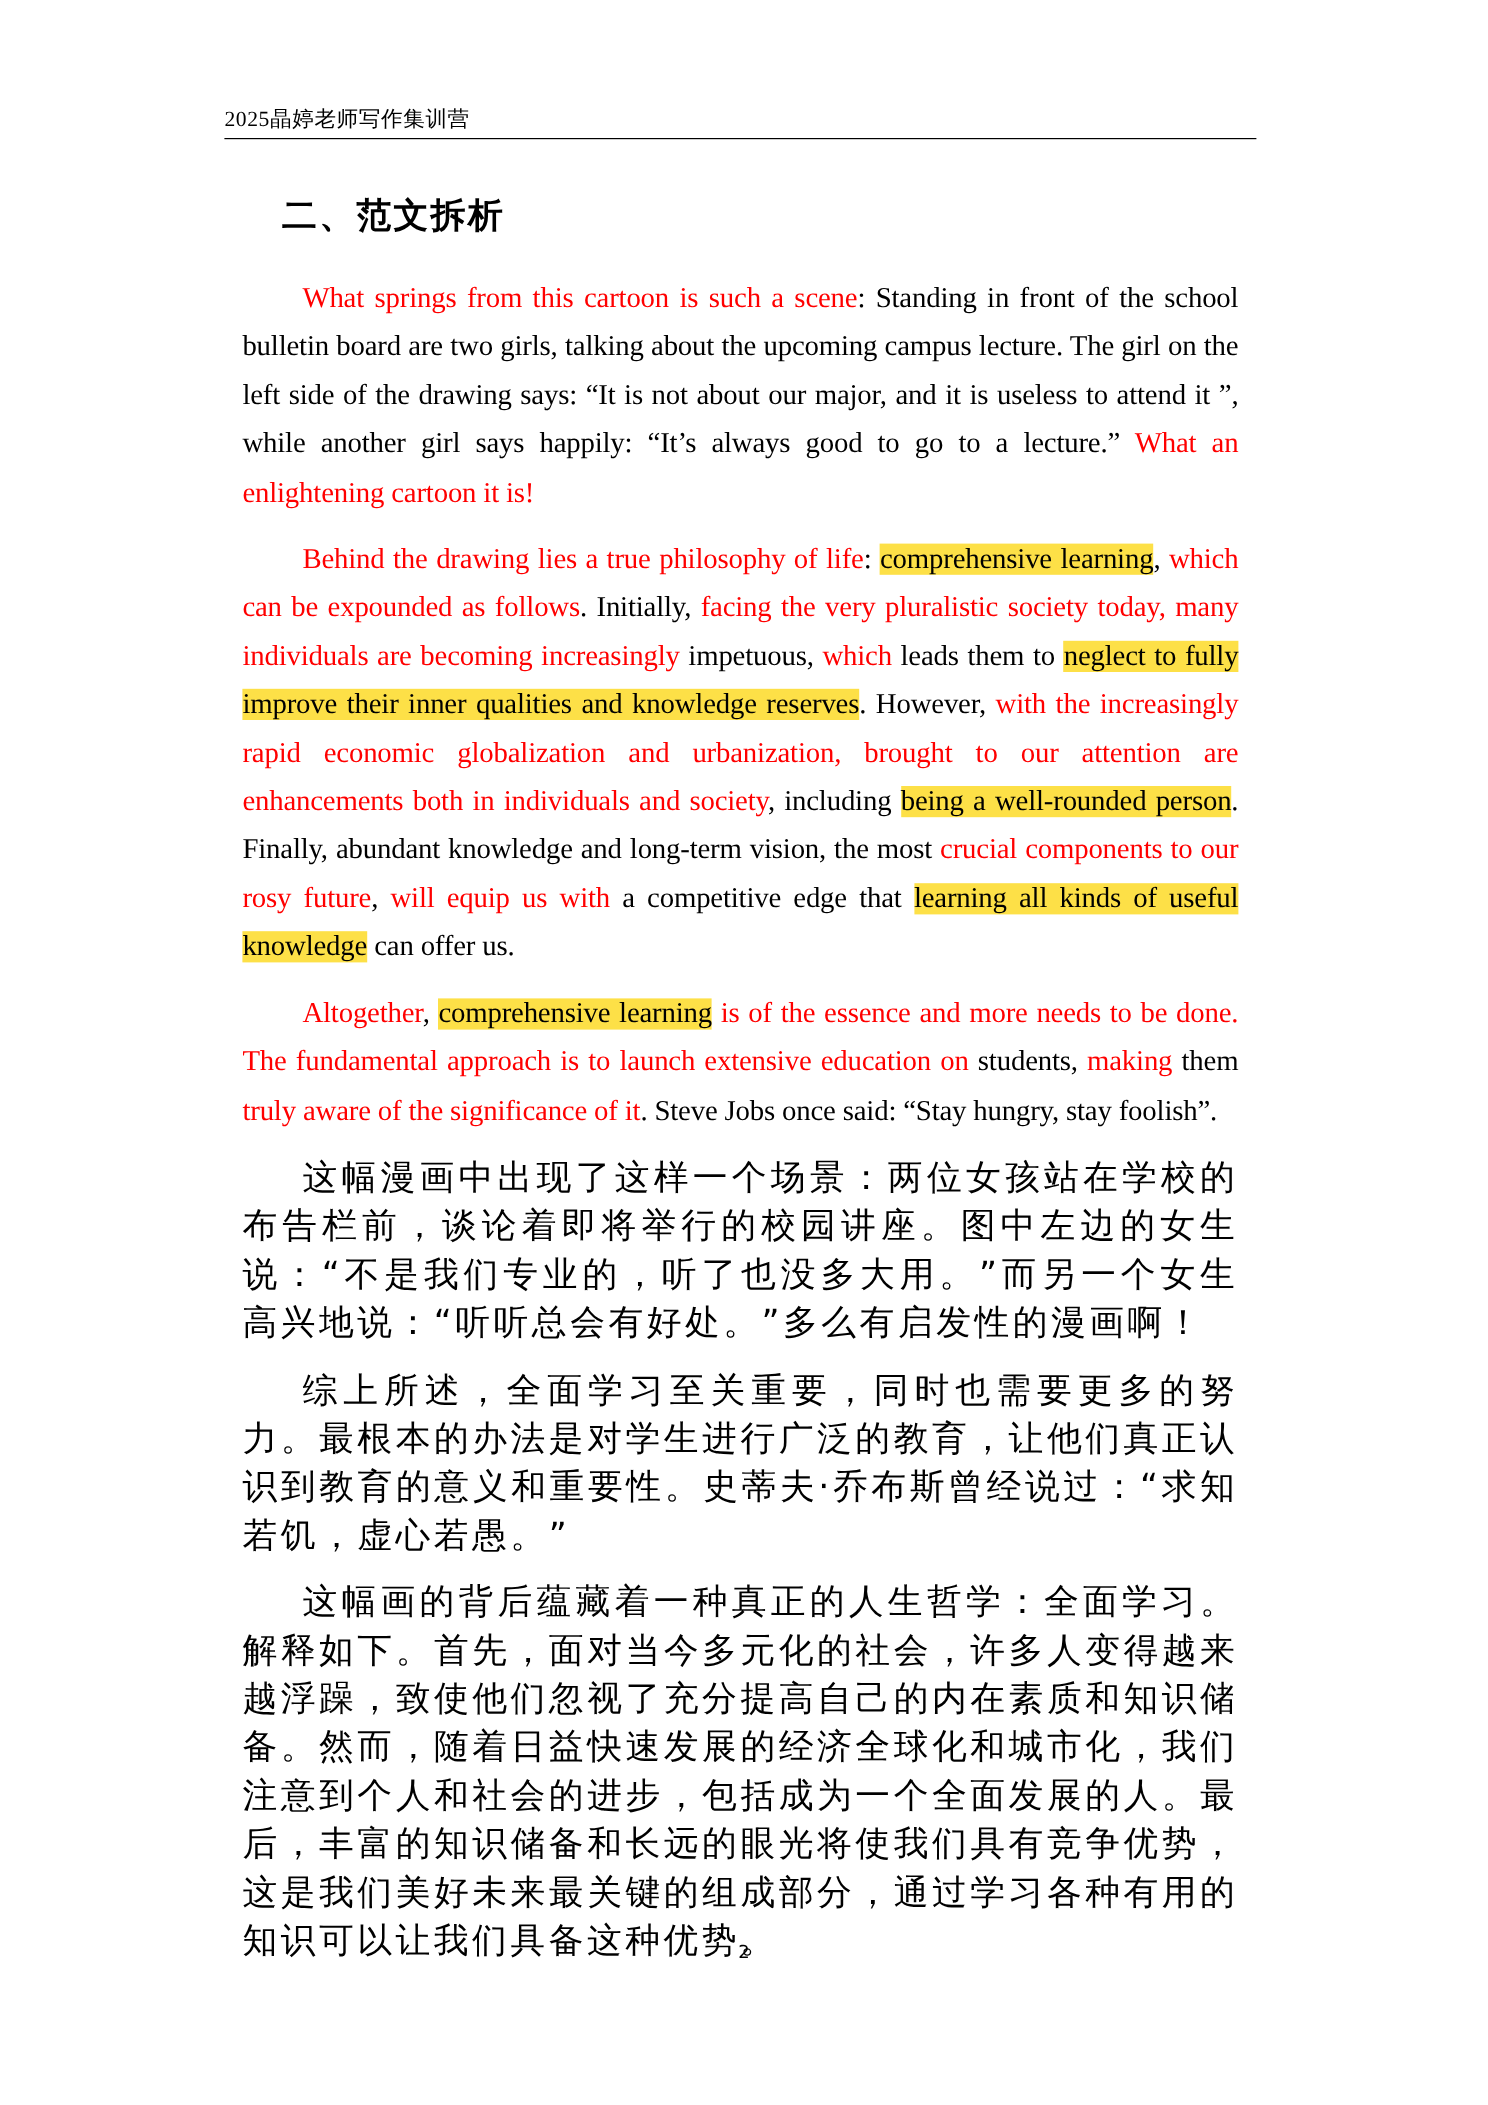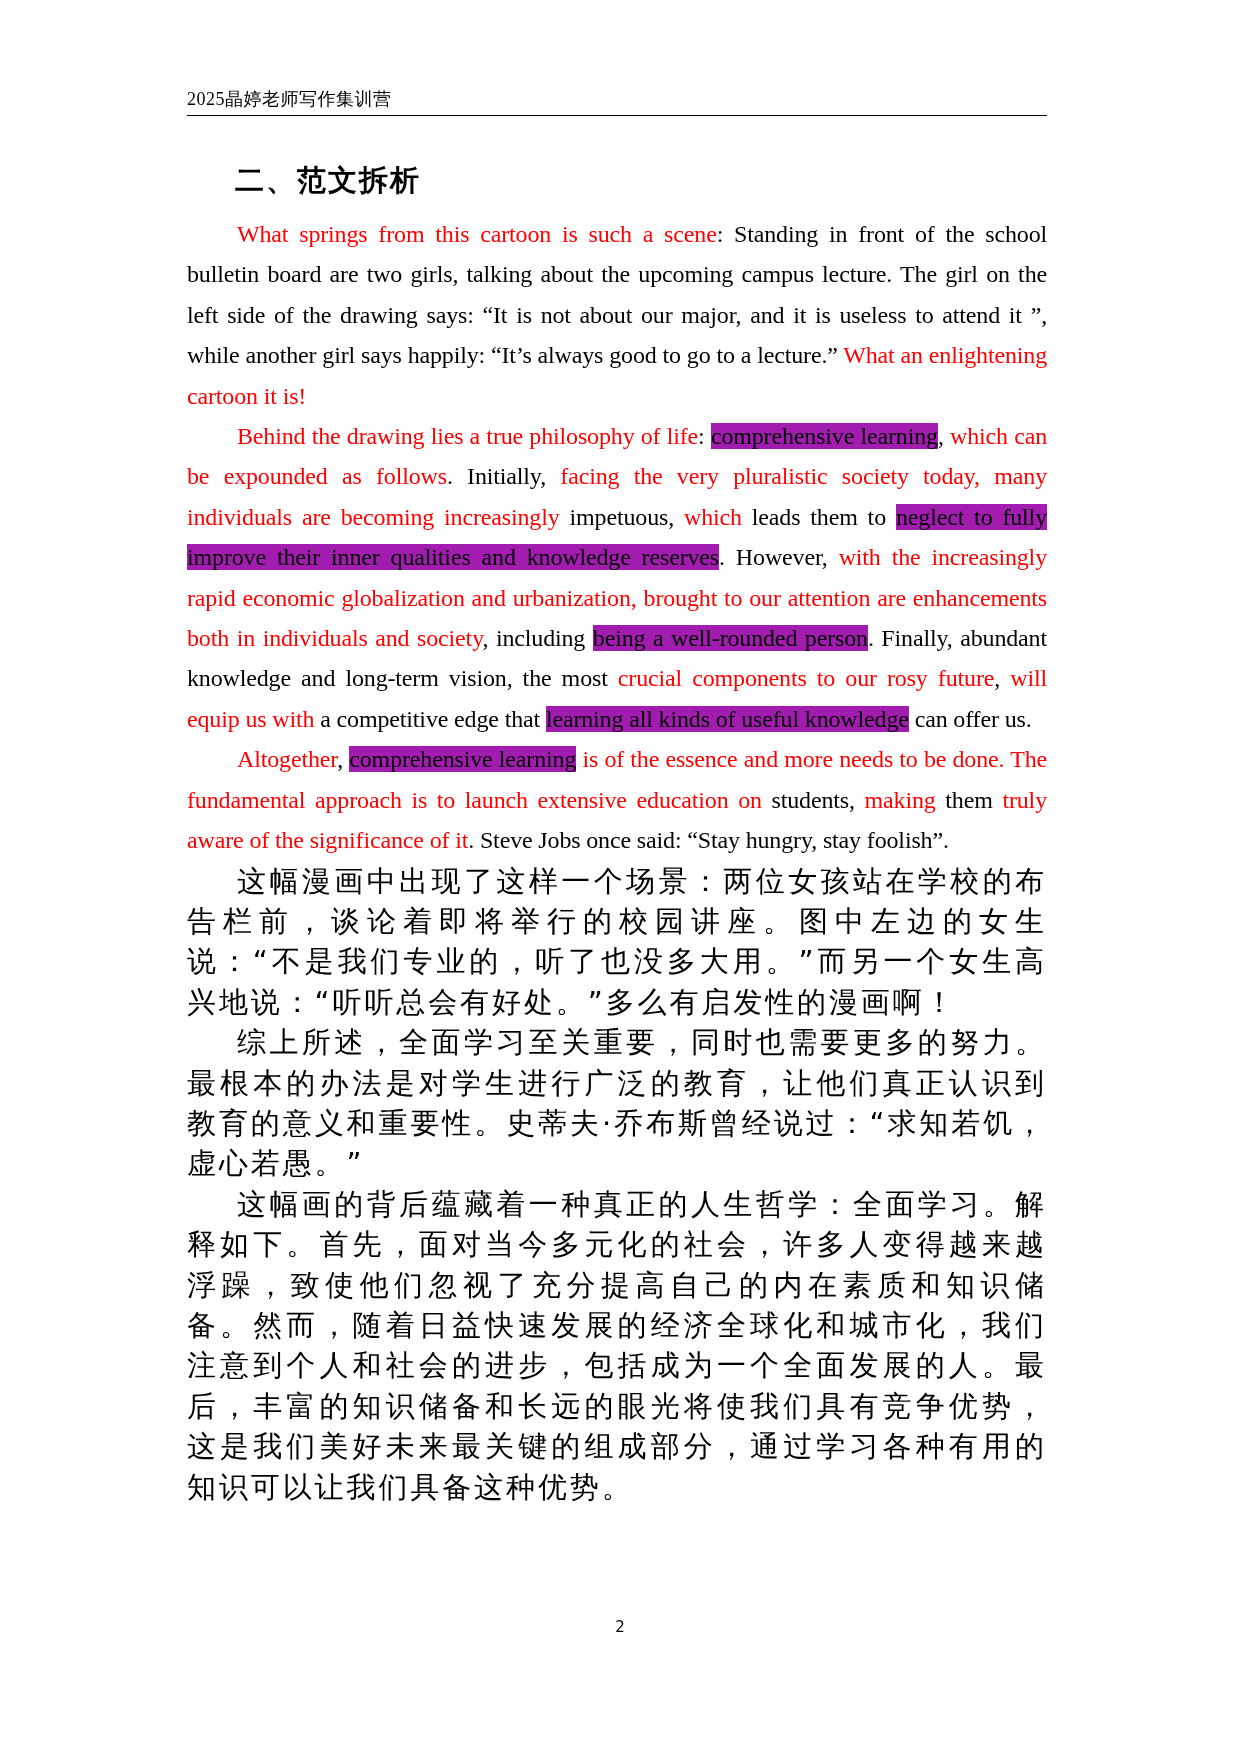--- a/index.html
+++ b/index.html
@@ -45,33 +45,33 @@
     }
     .body-text {
       position: absolute;
       left: 187px;
       top: 214px;
       width: 860px;
       font-size: 24px;
       line-height: 40.4px;
     }
     .para {
-      margin: 0;
+      margin: 15px;
       text-indent: 50px;
       text-align: justify;
     }
     .en { letter-spacing: -0.15px; }
     .zh {
       font-family: "DejaVu Sans", sans-serif;
       font-size: 29px;
       letter-spacing: 2.9px;
       line-height: 40.4px;
     }
     .red { color: #ff0000; }
-    .hl { background: #a21caf; }
+    .hl { background: #fde047; }
     .page-number {
       position: absolute;
       left: 0;
       top: 1618px;
       width: 1240px;
       text-align: center;
       font-family: "DejaVu Sans", sans-serif;
       font-size: 15px;
     }
   </style>

